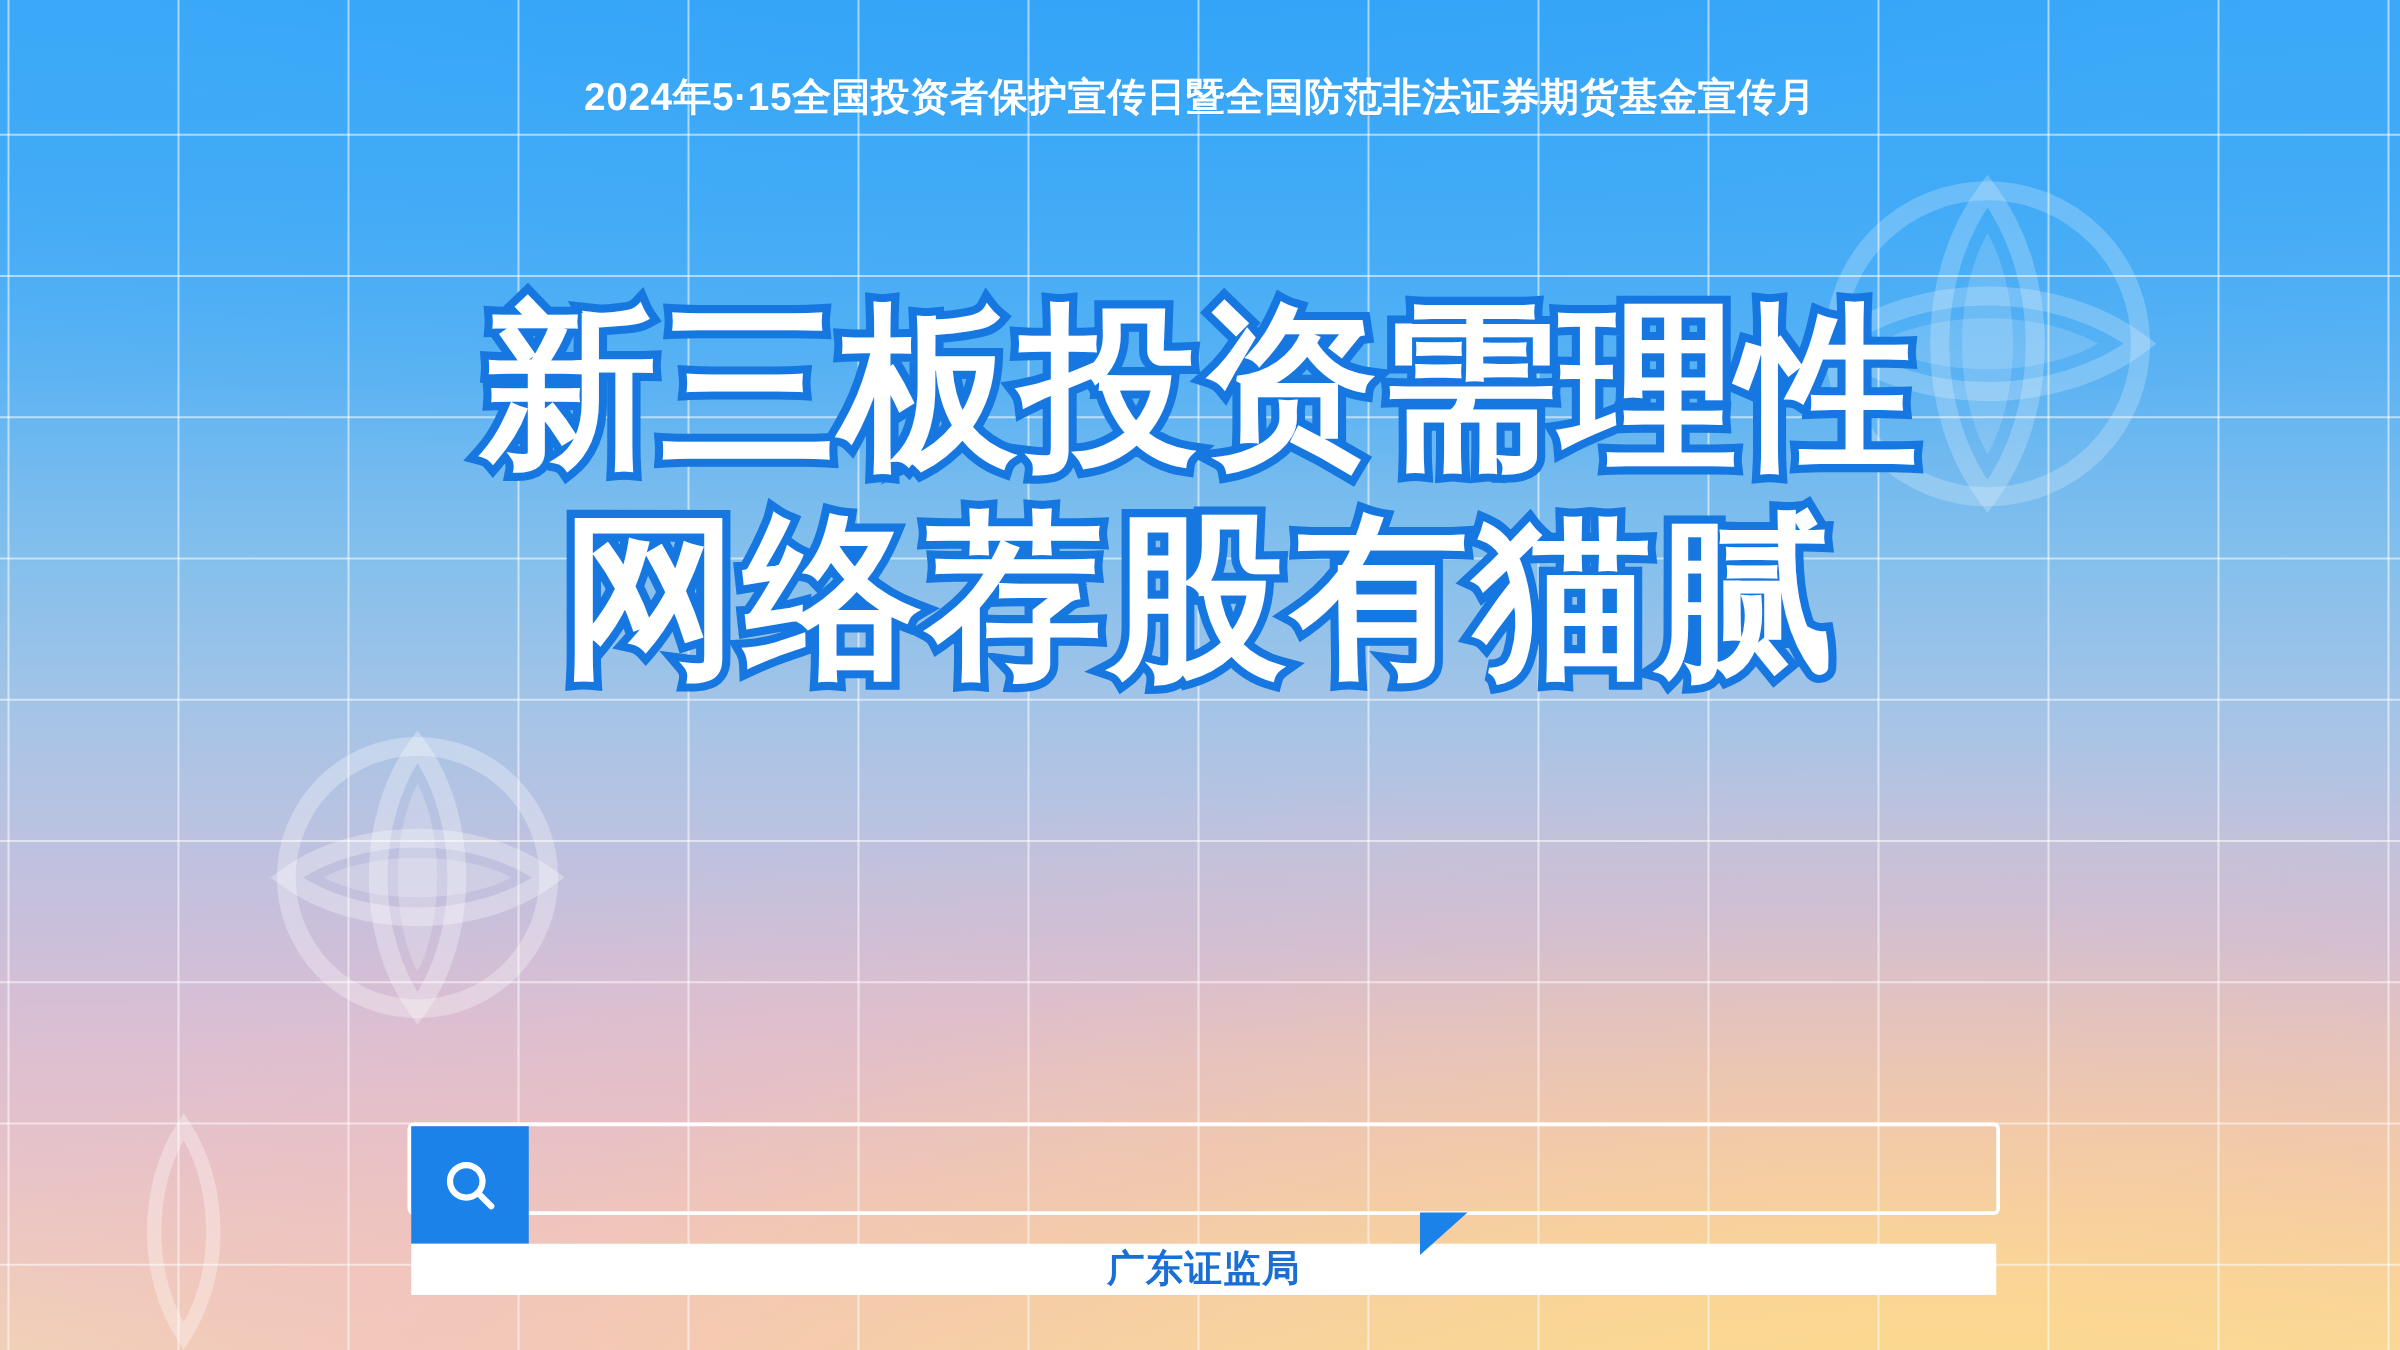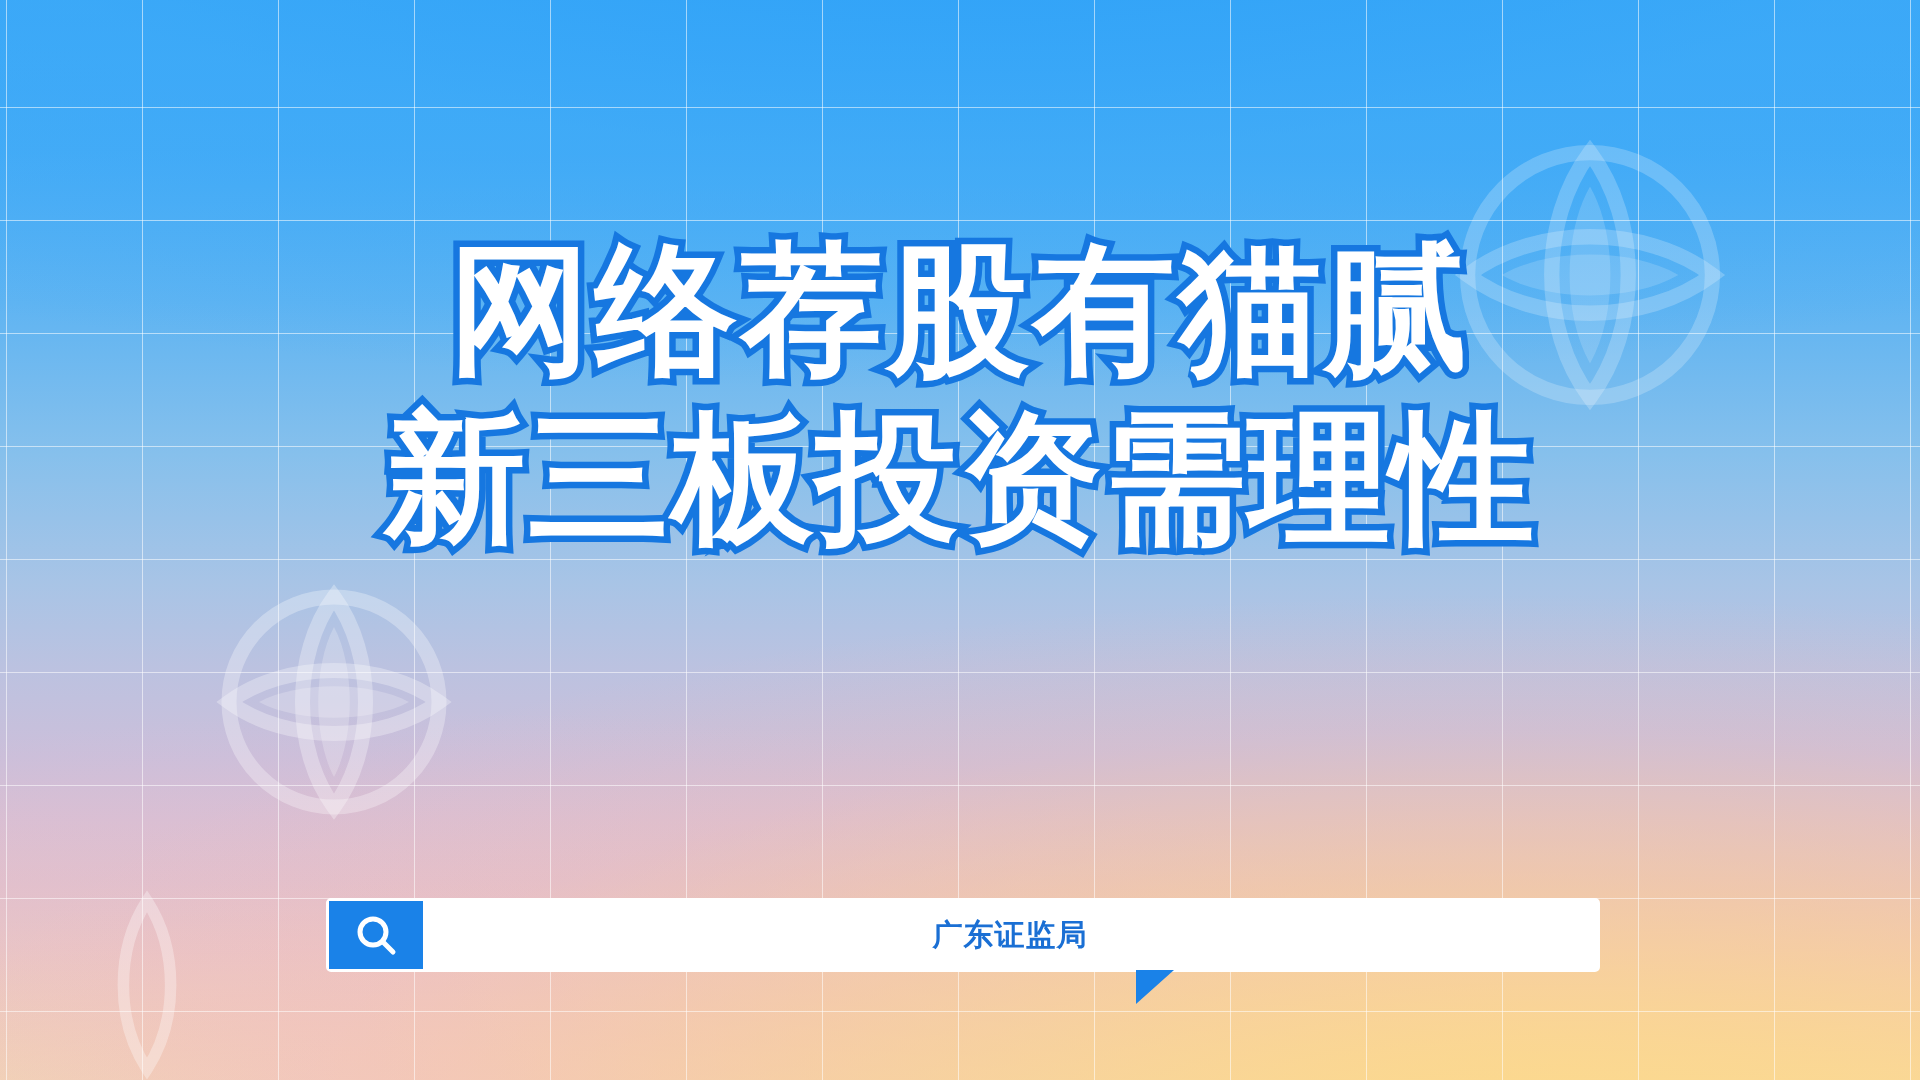--- a/index.html
+++ b/index.html
@@ -122,20 +122,21 @@
     left: 326px;
     top: 898px;
     width: 1274px;
     height: 74px;
     display: flex;
     align-items: stretch;
     border: 3px solid #ffffff;
     border-radius: 5px;
     box-sizing: border-box;
     overflow: visible;
+    flex-direction: column;
   }
   .footer-icon {
     width: 94px;
     background: #1a82e8;
     display: flex;
     align-items: center;
     justify-content: center;
     flex: 0 0 94px;
   }
   .footer-icon svg { display: block; }
@@ -204,24 +205,25 @@
   </div>
 
   <div class="blossom" style="left:42px; top:880px;">
     <svg width="210" height="210" viewBox="0 0 200 200" aria-hidden="true">
       <g fill="none" stroke="#ffffff" stroke-opacity="0.32" stroke-width="11">
         <path d="M100 20 C 70 66, 70 134, 100 180 C 130 134, 130 66, 100 20 Z"></path>
       </g>
     </svg>
   </div>
 
+  <div class="header">2024年5·15全国投资者保护宣传日暨全国防范非法证券期货基金宣传月</div>
 
   <div class="title-block">
+    <span class="title-line l2">新三板投资需理性</span>
     <span class="title-line l1">网络荐股有猫腻</span>
-    <span class="title-line l2">新三板投资需理性</span>
   </div>
 
   <div class="footer">
     <div class="footer-icon">
       <svg width="46" height="46" viewBox="0 0 46 46" aria-hidden="true">
         <circle cx="20" cy="20" r="13" fill="none" stroke="#ffffff" stroke-width="5"></circle>
         <line x1="29.5" y1="29.5" x2="40" y2="40" stroke="#ffffff" stroke-width="5" stroke-linecap="round"></line>
       </svg>
     </div>
     <div class="footer-body">

